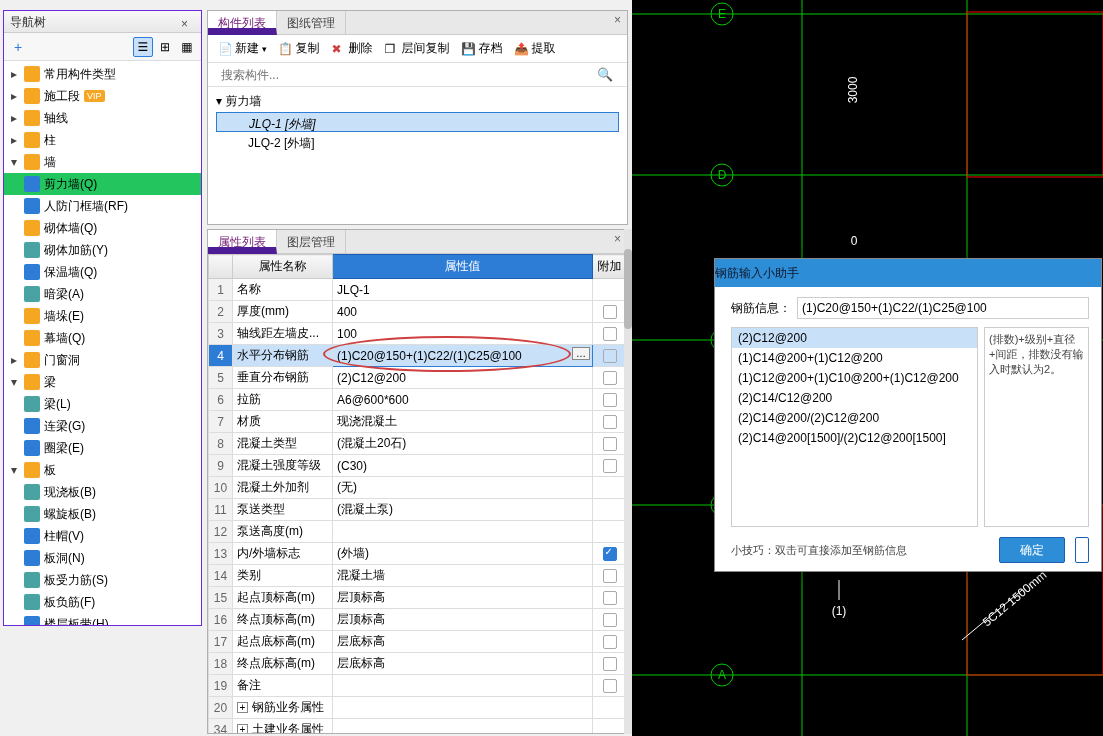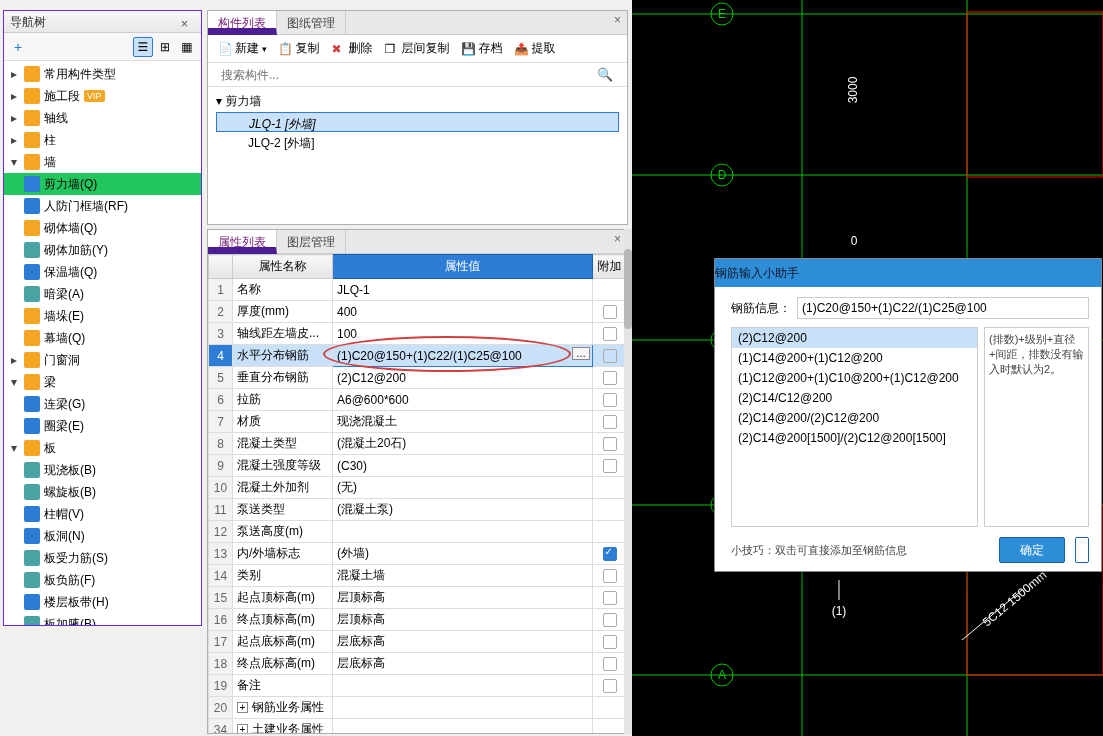--- a/index.html
+++ b/index.html
@@ -171,20 +171,25 @@
       </div>
       <div class="node">
         <span class="exp">▸</span>
         <span class="icon ic-org"></span>
         <span class="label">门窗洞</span>
       </div>
       <div class="node">
         <span class="exp">▾</span>
         <span class="icon ic-org"></span>
         <span class="label">梁</span>
+      </div>
+      <div class="node ind1">
+        <span class="exp"></span>
+        <span class="icon ic-teal"></span>
+        <span class="label">梁(L)</span>
       </div>
       <div class="node ind1">
         <span class="exp"></span>
         <span class="icon ic-blue"></span>
         <span class="label">连梁(G)</span>
       </div>
       <div class="node ind1">
         <span class="exp"></span>
         <span class="icon ic-blue"></span>
         <span class="label">圈梁(E)</span>

